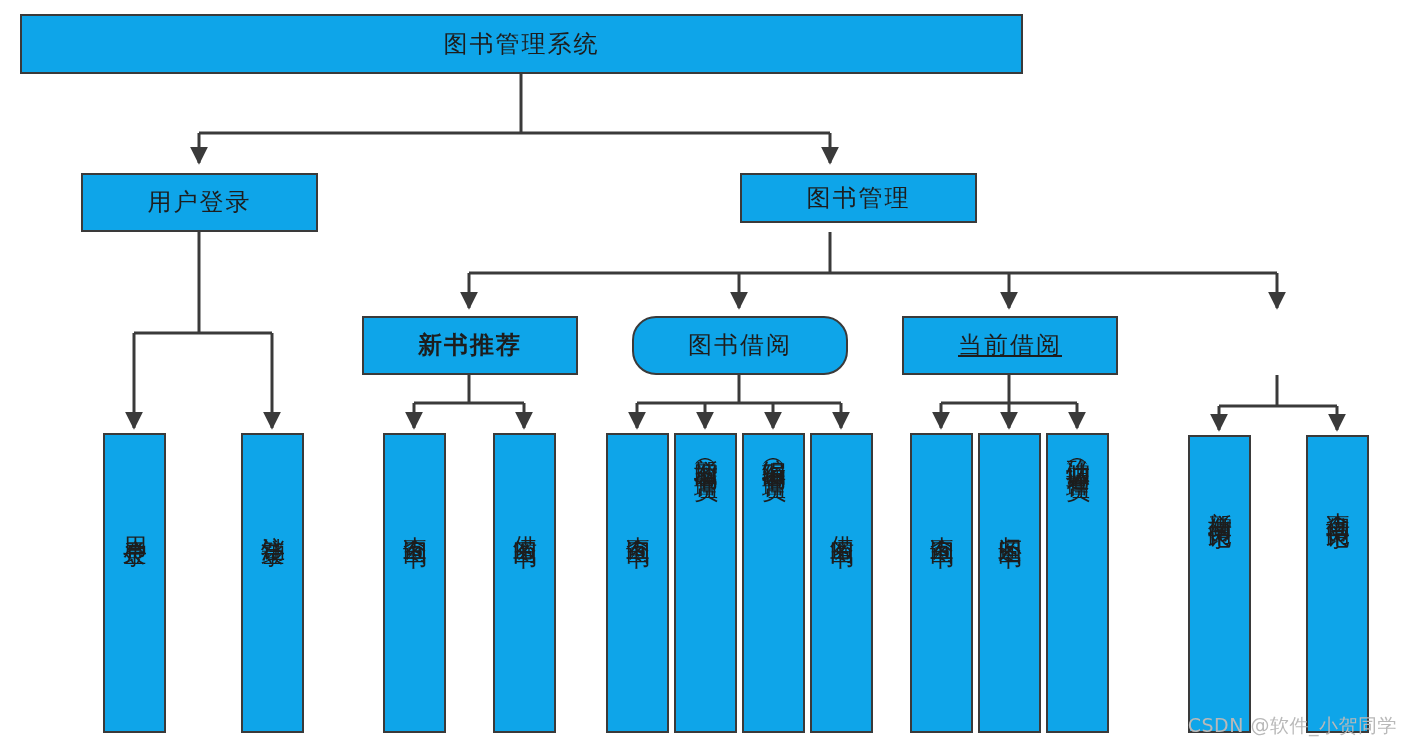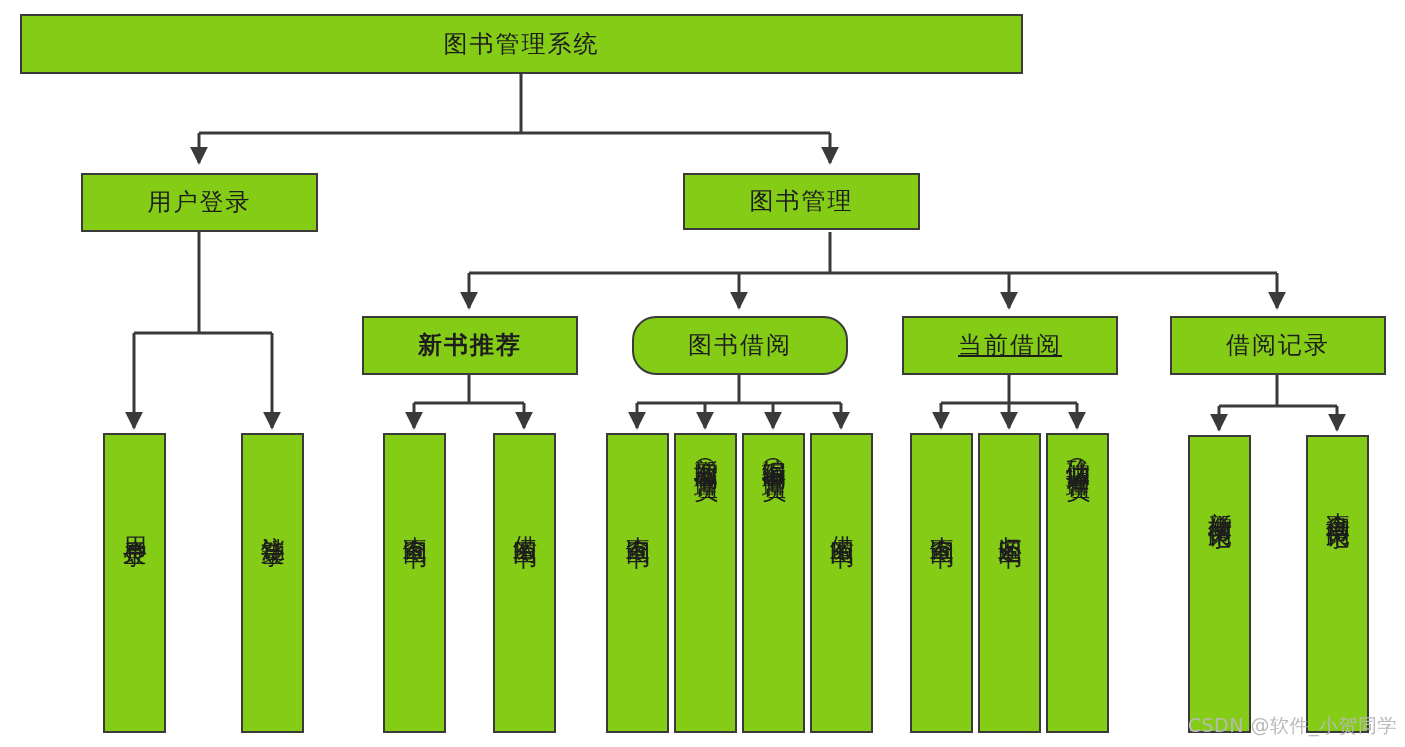--- a/index.html
+++ b/index.html
@@ -22,21 +22,21 @@
     left: 0;
     top: 0;
     width: 1405px;
     height: 747px;
     pointer-events: none;
   }
   .node {
     position: absolute;
     box-sizing: border-box;
     border: 2.5px solid #3a3a3a;
-    background: #84cc16;
+    background: #0ea5e9;
     display: flex;
     align-items: center;
     justify-content: center;
     color: #1d1d1d;
   }
   .node .label {
     font-size: 23px;
     line-height: 1.18;
     letter-spacing: 1px;
     white-space: pre;
@@ -135,39 +135,36 @@
   </svg>
 
   <div class="node root" style="left:20px; top:14px; width:1003px; height:60px;">
     <span class="label">图书管理系统</span>
   </div>
 
   <div class="node level2" style="left:81px; top:173px; width:237px; height:59px;">
     <span class="label">用户登录</span>
   </div>
 
-  <div class="node level2" style="left:683px; top:173px; width:237px; height:57px;">
+  <div class="node level2" style="left:740px; top:173px; width:237px; height:50px;">
     <span class="label">图书管理</span>
   </div>
 
   <div class="node level3" style="left:362px; top:316px; width:216px; height:59px;font-weight:bold;">
     <span class="label">新书推荐</span>
   </div>
 
   <div class="node level3" style="left:632px; top:316px; width:216px; height:59px;border-radius:24px;">
     <span class="label">图书借阅</span>
   </div>
 
   <div class="node level3" style="left:902px; top:316px; width:216px; height:59px;text-decoration:underline;">
     <span class="label">当前借阅</span>
   </div>
 
-  <div class="node level3" style="left:1170px; top:316px; width:216px; height:59px;">
-    <span class="label">借阅记录</span>
-  </div>
 
   <div class="node vertical mid" style="left:103px; top:433px; width:63px; height:300px;">
     <span class="label">用户登录</span>
   </div>
 
   <div class="node vertical mid" style="left:241px; top:433px; width:63px; height:300px;">
     <span class="label">注销登录</span>
   </div>
 
   <div class="node vertical mid" style="left:383px; top:433px; width:63px; height:300px;">

